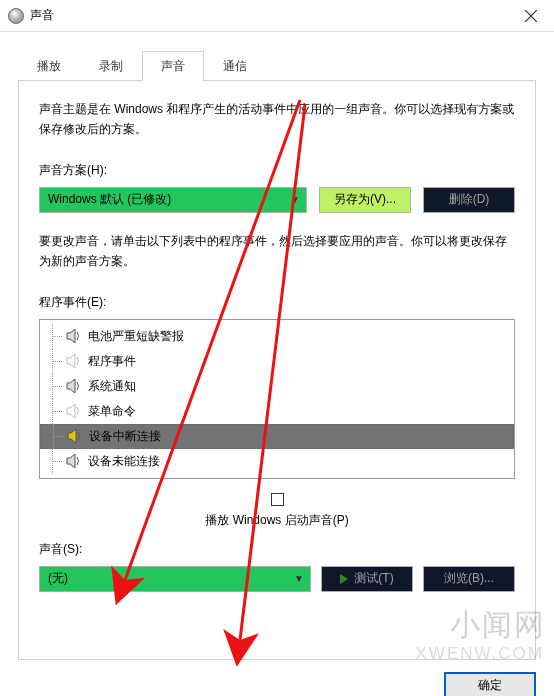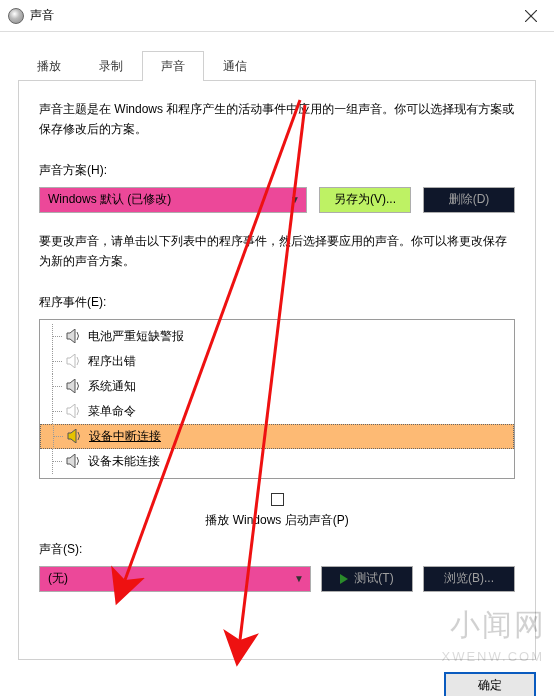--- a/index.html
+++ b/index.html
@@ -60,21 +60,21 @@
   }
   .desc { line-height: 1.7; margin-bottom: 22px; }
   .label { margin-bottom: 8px; }
   .row { display: flex; gap: 12px; margin-bottom: 18px; }
   .select {
     flex: 1;
     display: flex;
     align-items: center;
     justify-content: space-between;
     border: 1px solid #adadad;
-    background: #ec4899;
+    background: #22c55e;
     height: 26px;
     padding: 0 6px 0 8px;
     text-align: right;
   }
   .select2 { width: 252px; }
   .chev { font-size: 10px; color: #333; }
   .btn {
     height: 26px;
     border: 1px solid #adadad;
     background: #bef264;
@@ -123,23 +123,22 @@
     border-top: 1px dotted #9a9a9a;
     width: 10px;
   }
   .spk {
     width: 16px; height: 14px;
     margin-right: 6px;
     flex-shrink: 0;
   }
   .spk svg { display: block; }
   .listitem.selected {
-    background: #fdba74;
+    background: #737373;
     border: 1px dotted #666;
-    text-decoration: underline;
   }
   .listitem .txt { white-space: nowrap; }
   .checkbox-row { display: flex; align-items: center; gap: 6px; margin-bottom: 12px; flex-direction: column; }
   .cb {
     width: 13px; height: 13px;
     border: 1px solid #333;
     background: #fff;
   }
   .footer-row {
     display: flex;
@@ -161,21 +160,21 @@
     color: rgba(0,0,0,0.18);
     font-size: 30px;
     letter-spacing: 2px;
     pointer-events: none;
     font-weight: 300;
   }
   .watermark2 {
     position: absolute;
     right: 10px; bottom: 32px;
     color: rgba(0,0,0,0.15);
-    font-size: 13px;
+    font-size: 17px;
     letter-spacing: 2px;
     pointer-events: none;
   }
   .small-row { display: flex; gap: 10px; align-items: center; }
   .play-tri {
     width: 0; height: 0;
     border-left: 8px solid #2a8a2a;
     border-top: 5px solid transparent;
     border-bottom: 5px solid transparent;
     margin-right: 6px;
@@ -232,21 +231,21 @@
         <span class="txt">电池严重短缺警报</span>
       </div>
       <div class="listitem">
         <div class="tree-elbow"></div>
         <div class="spk">
           <svg width="16" height="14" viewBox="0 0 16 14">
     <path d="M1 4 H4 L9 0 V14 L4 10 H1 Z" fill="#fff" stroke="#bbb" stroke-width="1"></path>
     <path d="M11 3 Q14 7 11 11" fill="none" stroke="#bbb" stroke-width="1"></path>
   </svg>
         </div>
-        <span class="txt">程序出错</span>
+        <span class="txt">程序事件</span>
       </div>
       <div class="listitem">
         <div class="tree-elbow"></div>
         <div class="spk">
           <svg width="16" height="14" viewBox="0 0 16 14">
     <path d="M1 4 H4 L9 0 V14 L4 10 H1 Z" fill="#ddd" stroke="#555" stroke-width="1"></path>
     <path d="M11 3 Q14 7 11 11" fill="none" stroke="#555" stroke-width="1"></path>
   </svg>
         </div>
         <span class="txt">系统通知</span>

